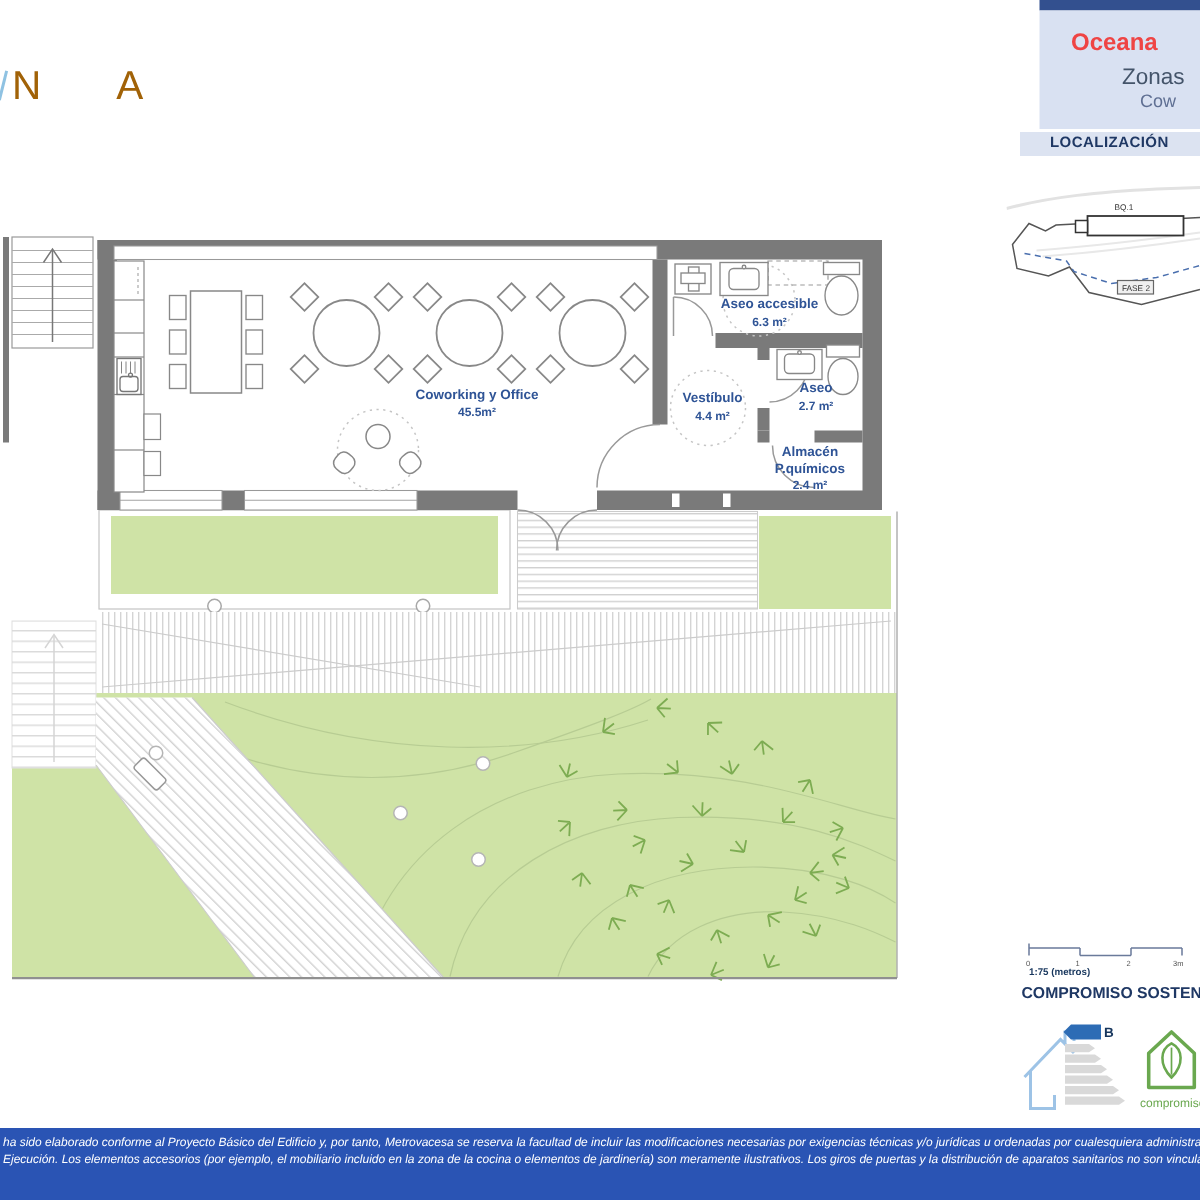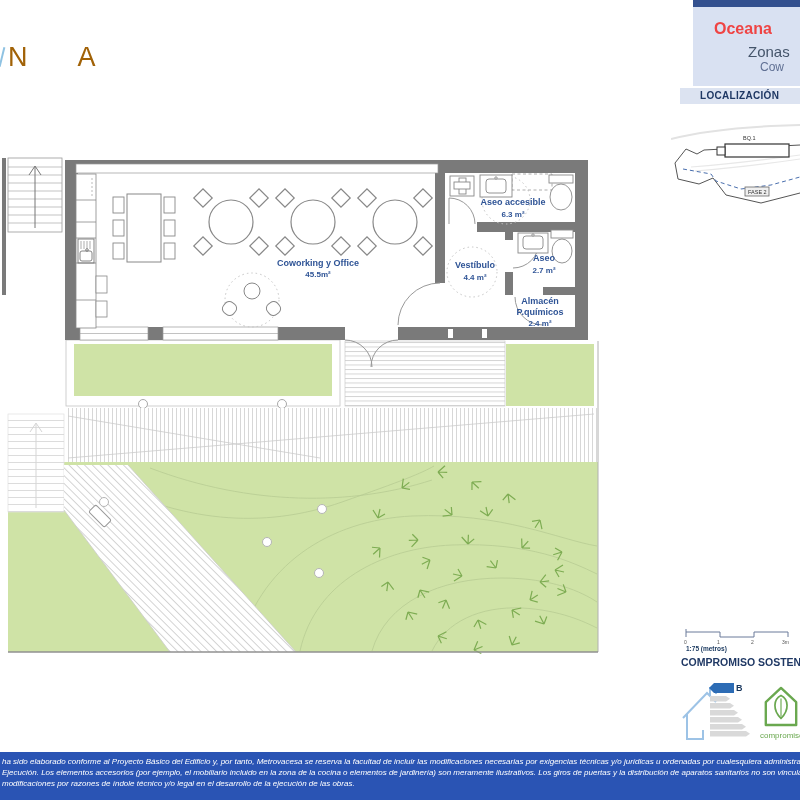--- a/index.html
+++ b/index.html
@@ -373,14 +373,13 @@
 <svg class="abs" style="left:762px;top:682px" width="38" height="48" viewBox="0 0 40 48">
   <path d="M 4,20 L 20,5 L 36,20 L 36,44 L 4,44 Z" fill="none" stroke="#6aa84f" stroke-width="2.5" stroke-linejoin="round"></path>
   <path d="M 20,13 C 28,17 29,28 20,37 C 11,28 12,17 20,13 Z" fill="none" stroke="#6aa84f" stroke-width="1.8"></path>
   <line x1="20" y1="16" x2="20" y2="35" stroke="#6aa84f" stroke-width="1.2"></line>
 </svg>
 <div class="abs" id="eco-label">compromiso</div>
 
 <div class="abs" id="footer">
   <div>ha sido elaborado conforme al Proyecto Básico del Edificio y, por tanto, Metrovacesa se reserva la facultad de incluir las modificaciones necesarias por exigencias técnicas y/o jurídicas u ordenadas por cualesquiera administraciones u organismos</div>
   <div>Ejecución. Los elementos accesorios (por ejemplo, el mobiliario incluido en la zona de la cocina o elementos de jardinería) son meramente ilustrativos. Los giros de puertas y la distribución de aparatos sanitarios no son vinculantes. Las superficies</div>
-  <div>modificaciones por razones de índole técnico y/o legal en el desarrollo de la ejecución de las obras.</div>
 </div>
 
 </body></html>

